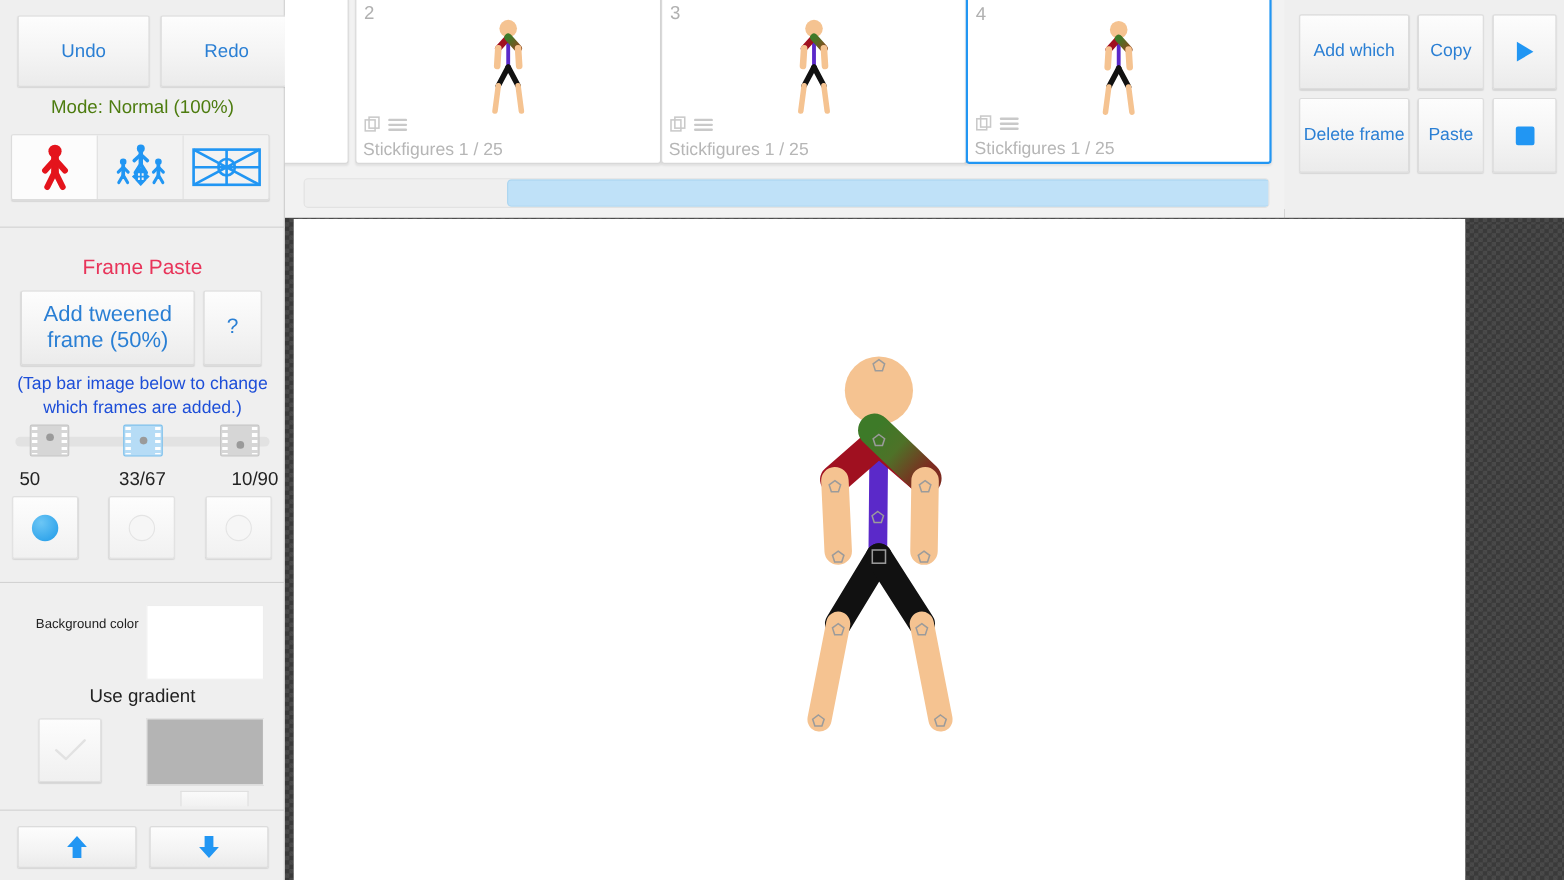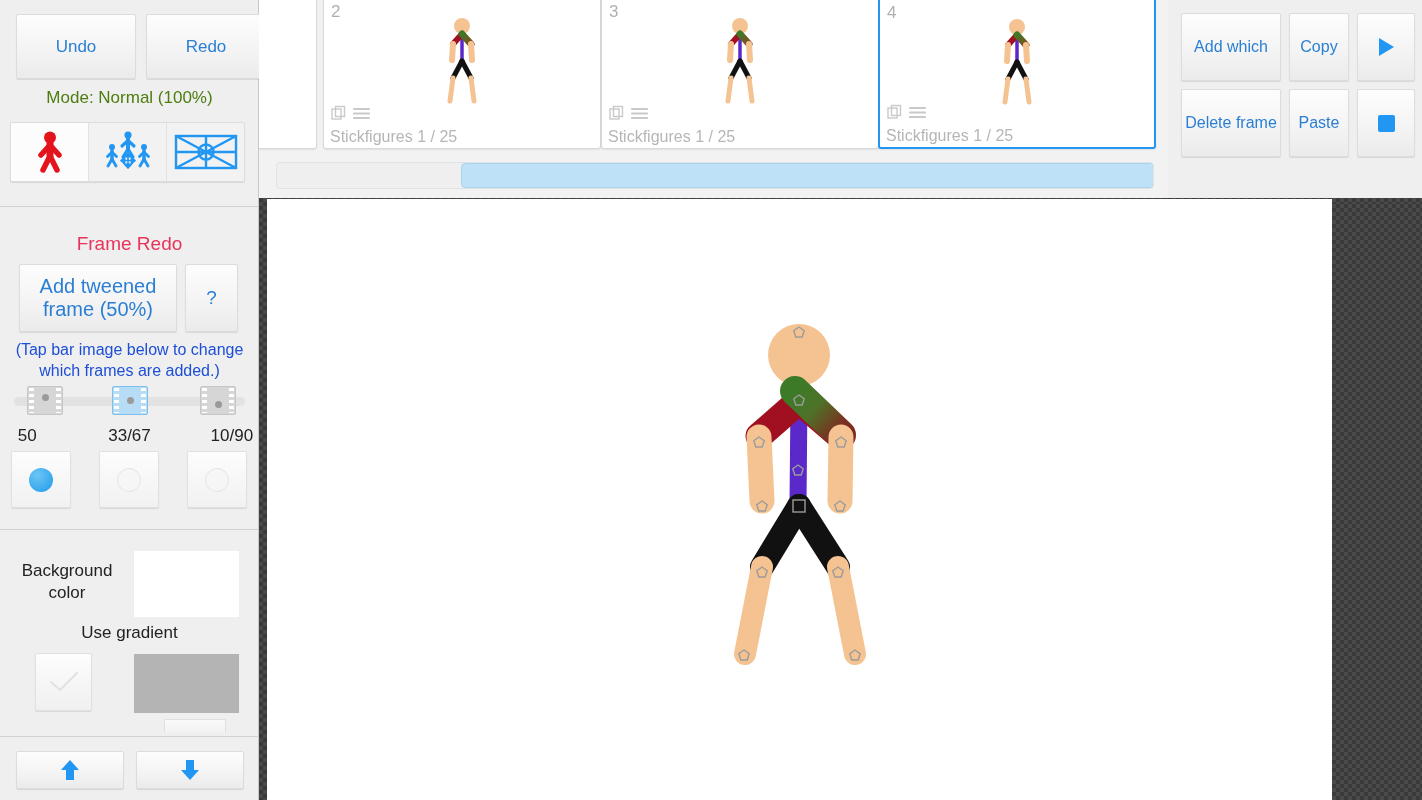--- a/index.html
+++ b/index.html
@@ -118,21 +118,21 @@
     cursor: pointer;
   }
   .radio-dot { width: 24px; height: 24px; border-radius: 50%; }
   .radio-dot.on { background: radial-gradient(circle at 35% 30%, #6cc6f5, #1e9ae8); }
   .radio-dot.off { background: #f6f6f6; border: 1px solid #e4e4e4; }
 
   
   #bg-sep { position: absolute; left: 0; top: 529px; width: 259px; height: 1px; background: #d2d2d2; }
   #bgcolor-label {
     position: absolute; left: 8px; top: 560px; width: 118px;
-    text-align: center; font-size: 17px; color: #222; line-height: 1.3;
+    text-align: right; font-size: 12px; color: #222; line-height: 1.3;
   }
   #bgcolor-swatch {
     position: absolute; left: 133px; top: 550px; width: 107px; height: 68px;
     background: #ffffff; border: 1px solid #eeeeee;
     cursor: pointer;
   }
   #use-gradient-label {
     position: absolute; left: 0; top: 623px; width: 259px;
     text-align: center; font-size: 17px; color: #222;
   }
@@ -262,21 +262,21 @@
           <g stroke="#2196f3" stroke-width="2.4" fill="none">
             <rect x="2" y="4" width="60" height="32"></rect>
             <path d="M2 4 L62 36 M62 4 L2 36 M2 20 L62 20 M32 4 L32 36"></path>
             <circle cx="32" cy="20" r="7.5"></circle>
           </g>
         </svg>
       </div>
     </div>
 
     <div id="frame-tools-sep"></div>
-    <div id="frame-tools-title">Frame Redo</div>
+    <div id="frame-tools-title">Frame Paste</div>
 
     <div id="tween-row">
       <div class="btn" id="tween-btn">Add tweened frame (50%)</div>
       <div class="btn" id="help-btn">?</div>
     </div>
 
     <div id="tween-hint">(Tap bar image below to change which frames are added.)</div>
 
     <div id="strip-slider">
       <div id="strip-track"></div>

